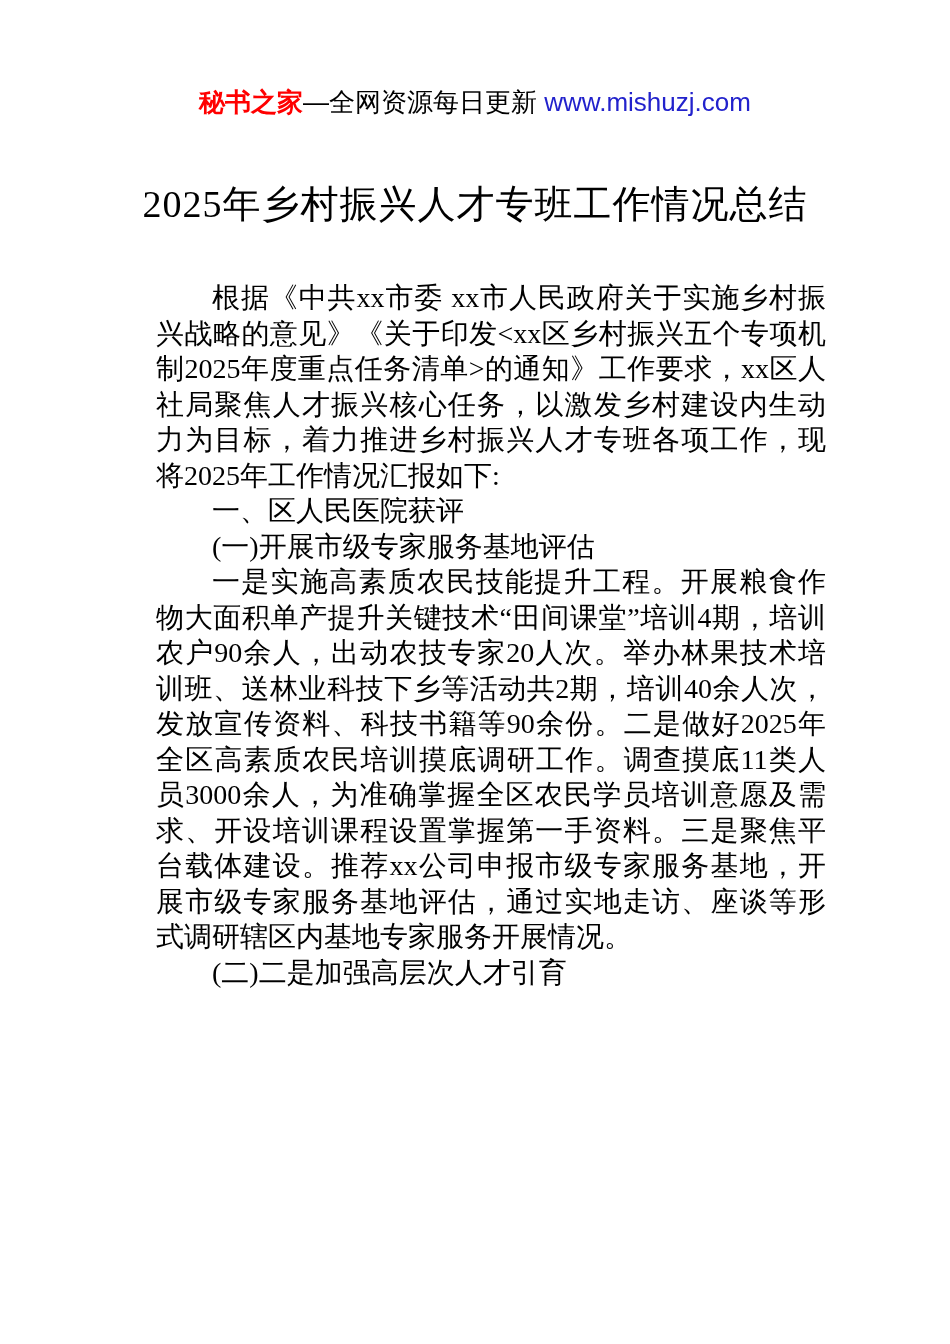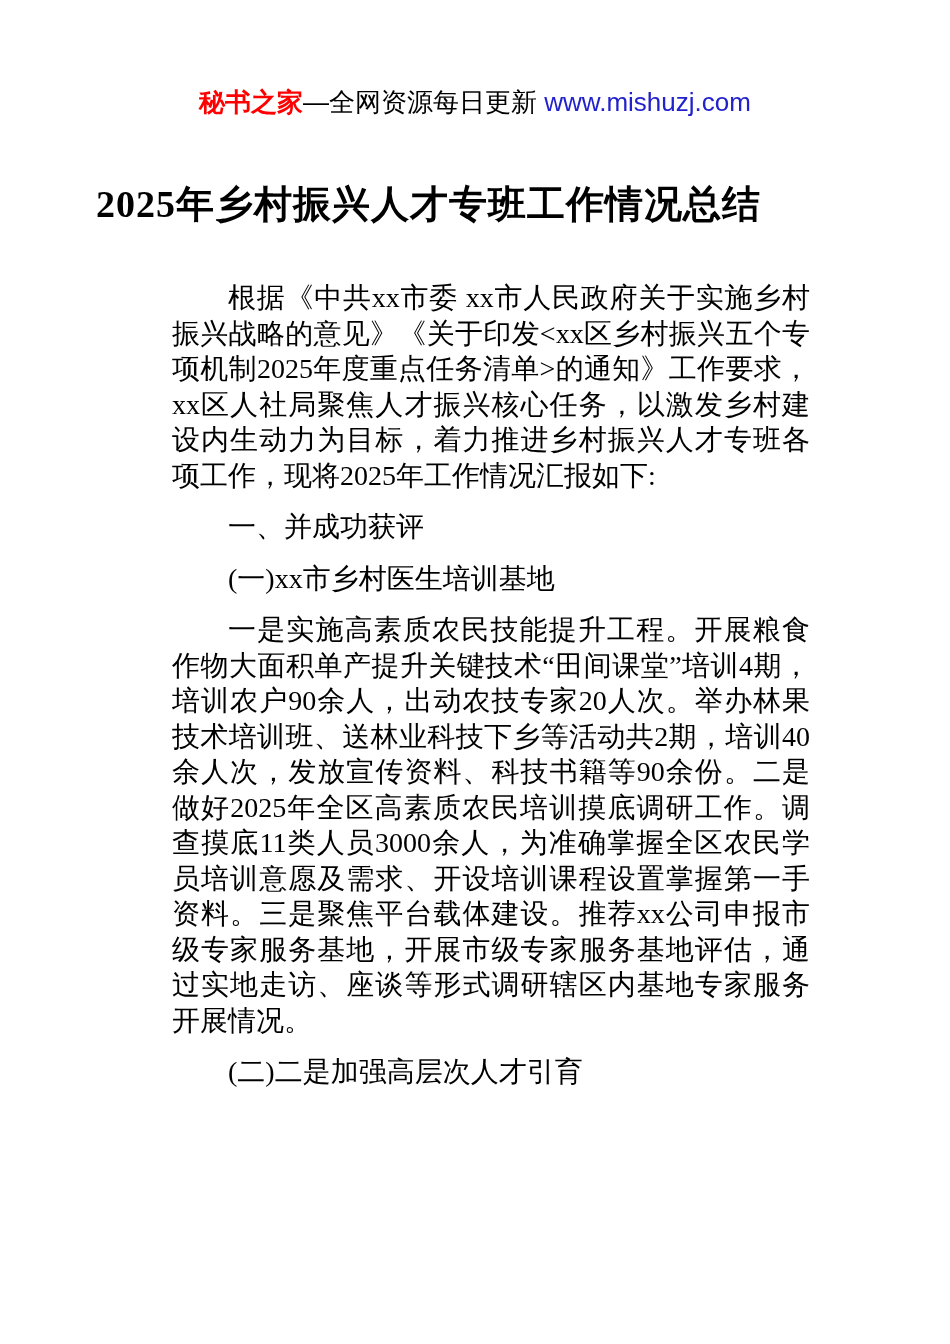--- a/index.html
+++ b/index.html
@@ -32,52 +32,52 @@
   .doc-header .dash,
   .doc-header .tagline {
     color: #000000;
     font-weight: normal;
   }
   .doc-header .url {
     color: #2222cc;
   }
   .doc-title {
     margin: 60px 80px 0 80px;
-    text-align: left;
+    text-align: center;
     font-size: 38px;
     line-height: 52px;
-    font-weight: bold;
+    font-weight: normal;
     letter-spacing: 1px;
   }
   .doc-body {
     margin: 50px 140px 0 140px;
     width: 670px;
     font-size: 28px;
     line-height: 35.5px;
     text-align: justify;
   }
   .doc-body p {
-    margin: 16px;
+    margin: 0;
     padding: 0;
     text-indent: 2em;
     word-break: break-all;
   }
 </style>
 </head>
 <body>
 
 <div class="page">
 
   <div class="doc-header">
     <span class="brand" style="color: rgb(255, 0, 0);">秘书之家</span><span class="dash">—</span><span class="tagline">全网资源每日更新 </span><span class="url" style="color: rgb(34, 34, 204);">www.mishuzj.com</span>
   </div>
 
   <h1 class="doc-title">2025年乡村振兴人才专班工作情况总结</h1>
 
   <div class="doc-body">
       <p>根据《中共xx市委 xx市人民政府关于实施乡村振兴战略的意见》《关于印发&lt;xx区乡村振兴五个专项机制2025年度重点任务清单&gt;的通知》工作要求，xx区人社局聚焦人才振兴核心任务，以激发乡村建设内生动力为目标，着力推进乡村振兴人才专班各项工作，现将2025年工作情况汇报如下:</p>
-      <p>一、并成功获评</p>
-      <p>(一)xx市乡村医生培训基地</p>
+      <p>一、区人民医院获评</p>
+      <p>(一)开展市级专家服务基地评估</p>
       <p>一是实施高素质农民技能提升工程。开展粮食作物大面积单产提升关键技术“田间课堂”培训4期，培训农户90余人，出动农技专家20人次。举办林果技术培训班、送林业科技下乡等活动共2期，培训40余人次，发放宣传资料、科技书籍等90余份。二是做好2025年全区高素质农民培训摸底调研工作。调查摸底11类人员3000余人，为准确掌握全区农民学员培训意愿及需求、开设培训课程设置掌握第一手资料。三是聚焦平台载体建设。推荐xx公司申报市级专家服务基地，开展市级专家服务基地评估，通过实地走访、座谈等形式调研辖区内基地专家服务开展情况。</p>
       <p>(二)二是加强高层次人才引育</p>
     </div>
 
 </div>
 
 </body></html>

